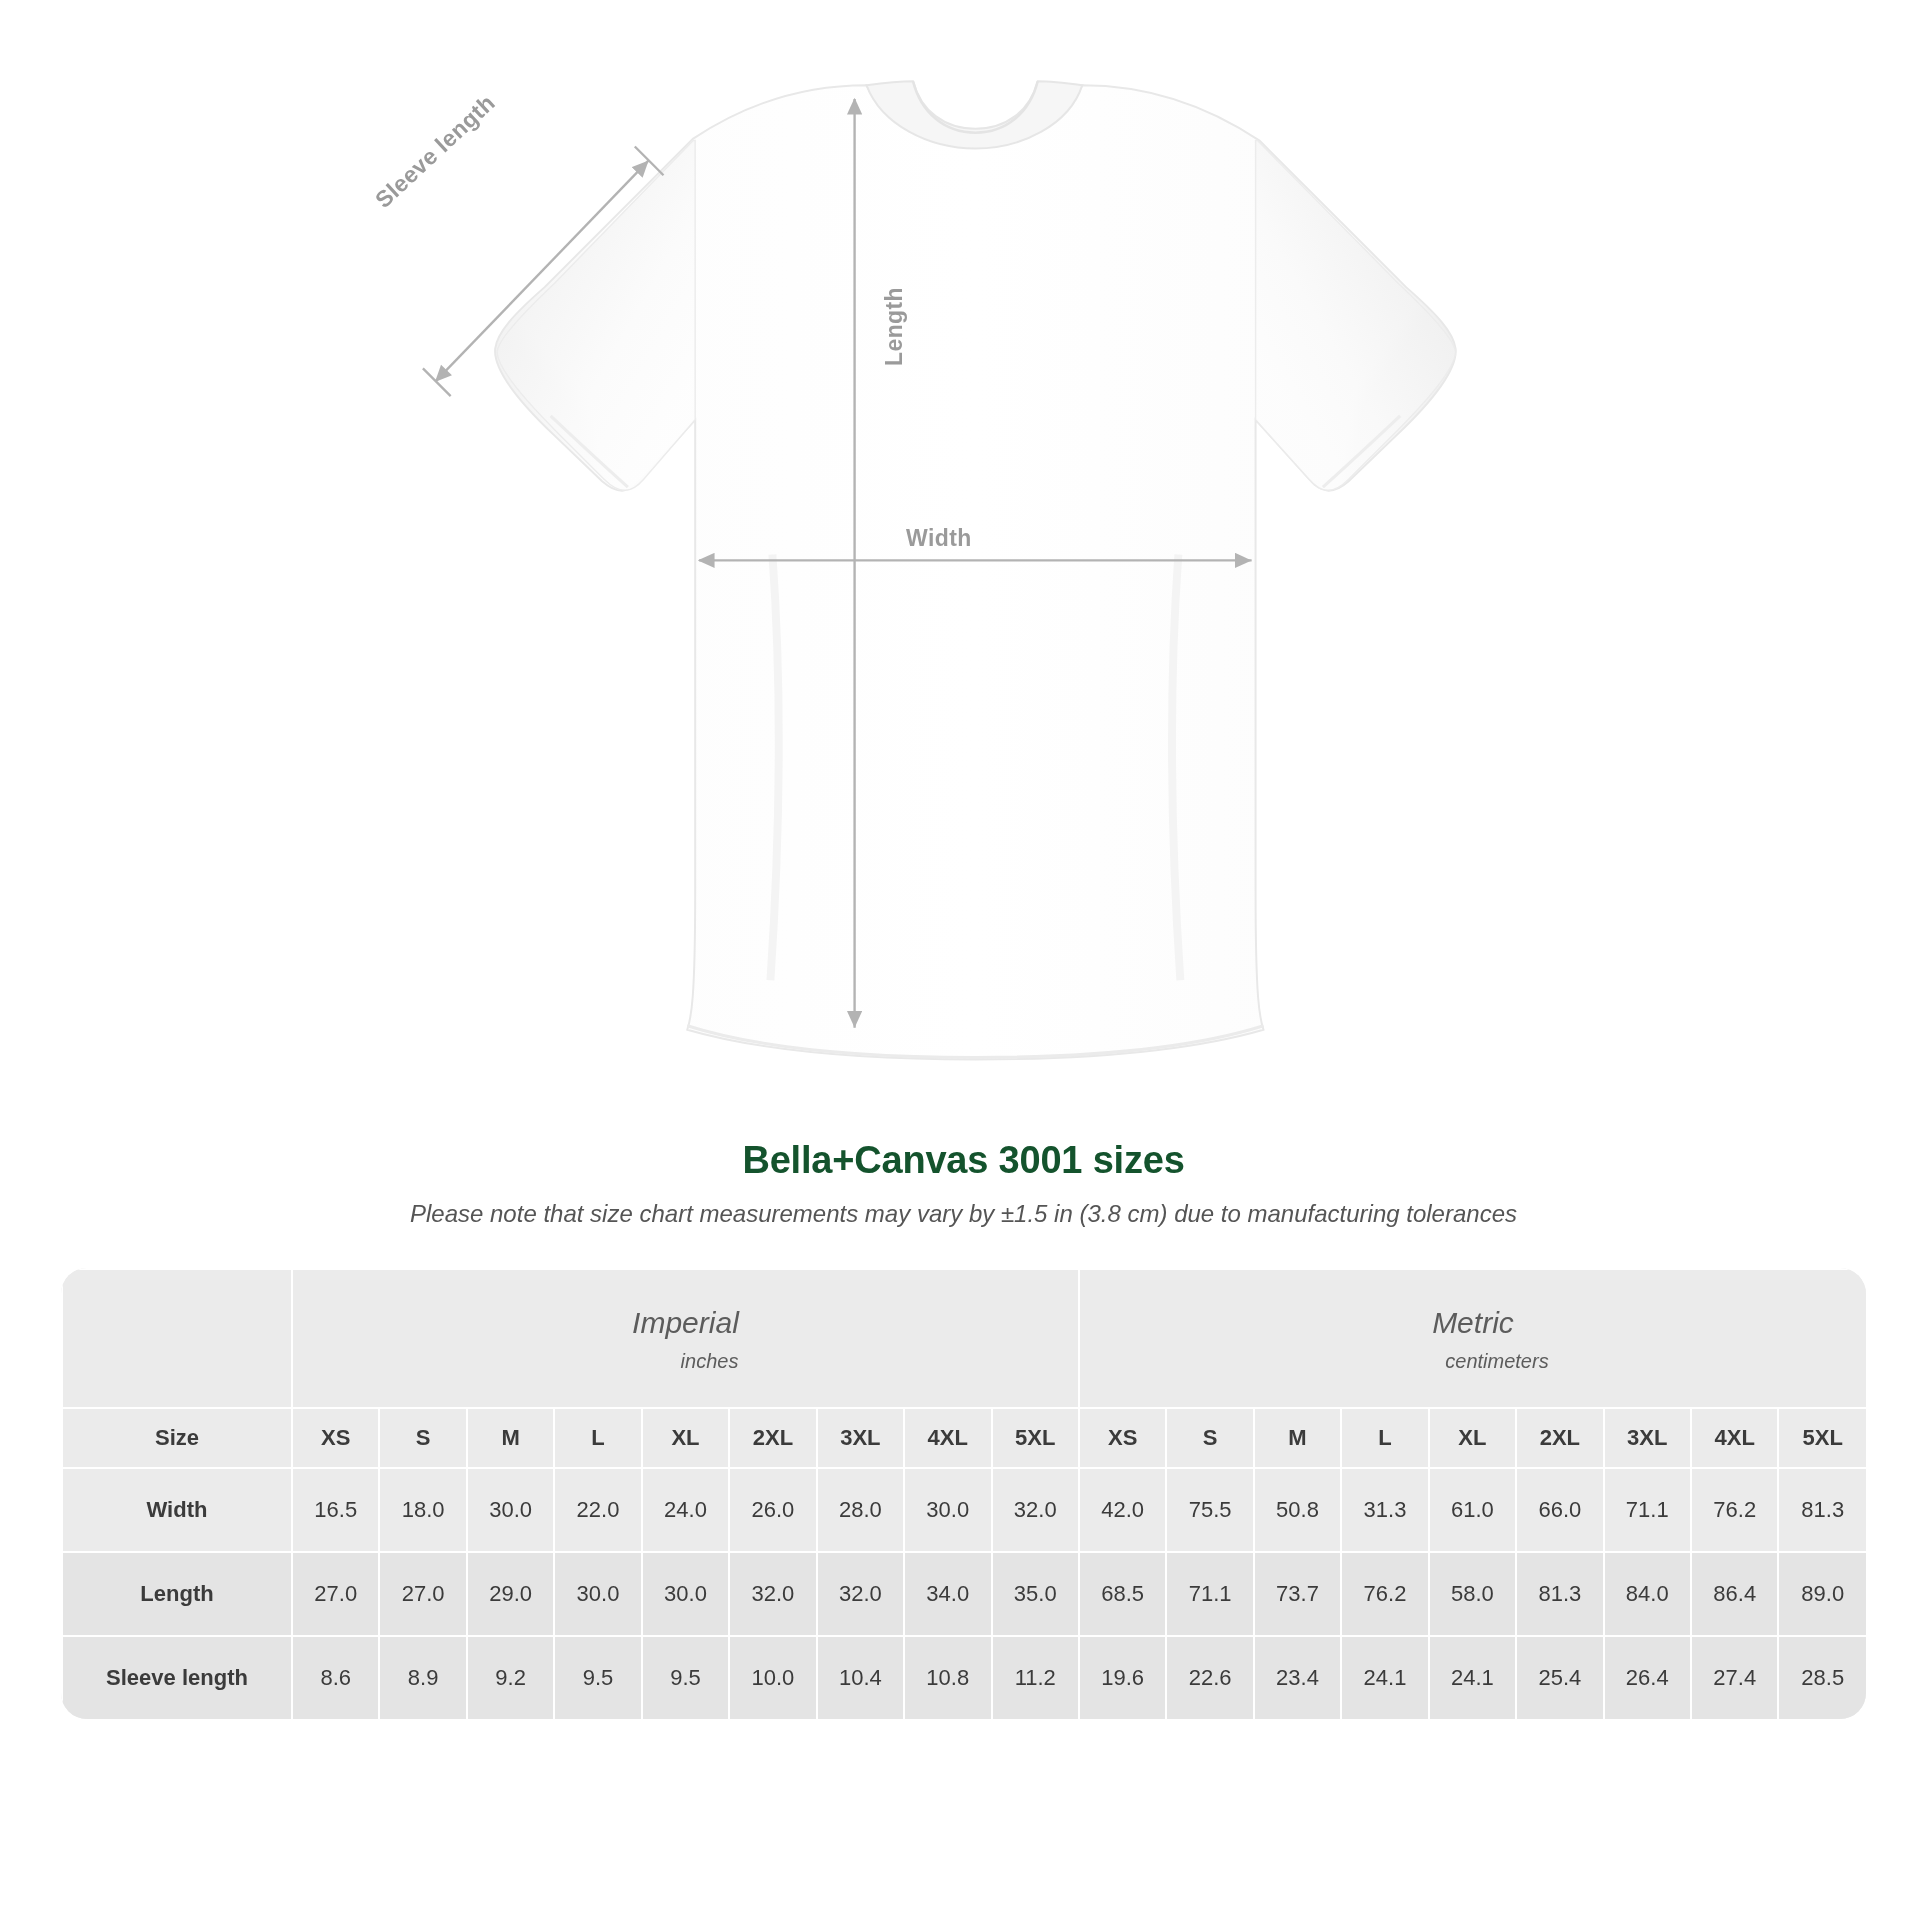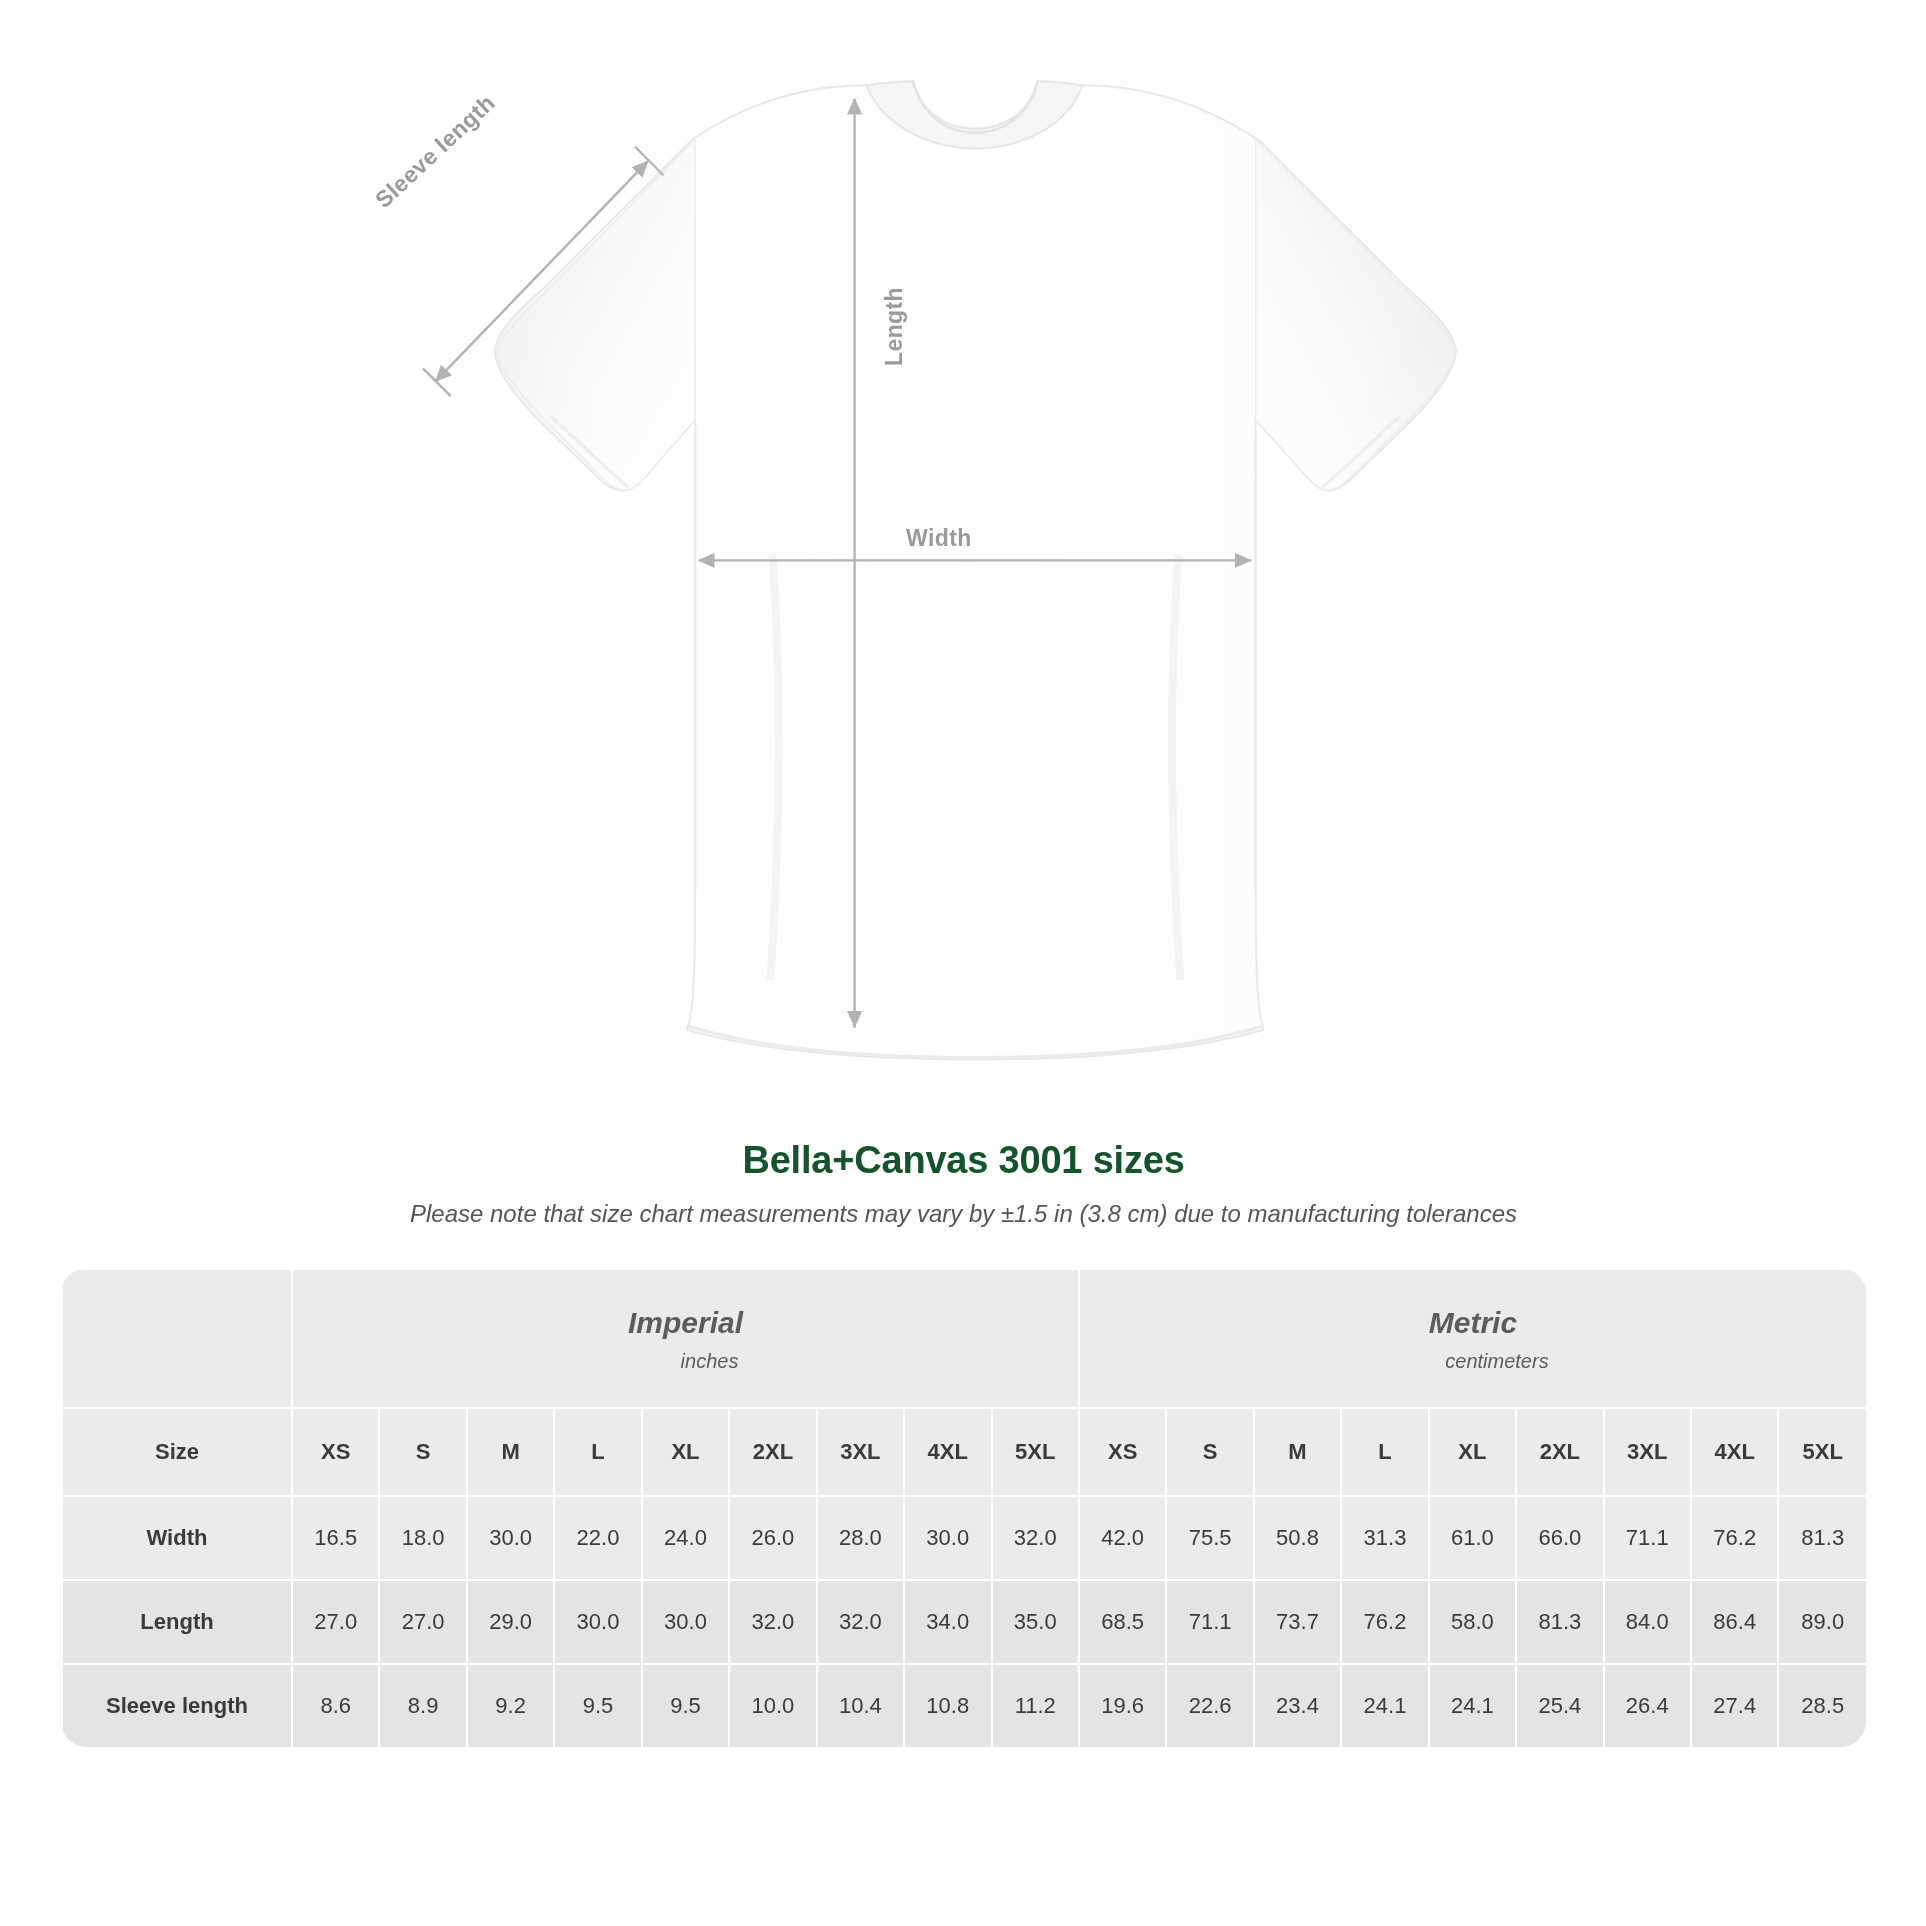--- a/index.html
+++ b/index.html
@@ -90,37 +90,37 @@
     border-left: 2px solid #ffffff;
     border-top: 2px solid #ffffff;
   }
   .unit-row td {
     border: none;
     padding: 36px 0 34px 0;
     background: #ebebeb;
   }
   .unit-name {
     font-size: 30px;
-    font-weight: bold;
+    font-weight: normal;
     font-style: italic;
     color: #5c5c5c;
   }
   .unit-sub {
     margin-top: 10px;
     font-size: 20px;
     font-style: italic;
     color: #5c5c5c;
     padding-left: 48px;
   }
   .head-row th {
     background: #ebebeb;
     font-size: 23px;
     font-weight: bold;
     color: #4a4a4a;
-    padding: 30px 0;
+    padding: 16px 0;
     border-top: 2px solid #ffffff;
   }
   .row-label {
     background: #ebebeb;
     font-weight: bold;
     font-size: 23px;
     color: #3d3d3d;
     padding: 28px 8px;
   }
   .data-row.odd td { background: #ebebeb; }

